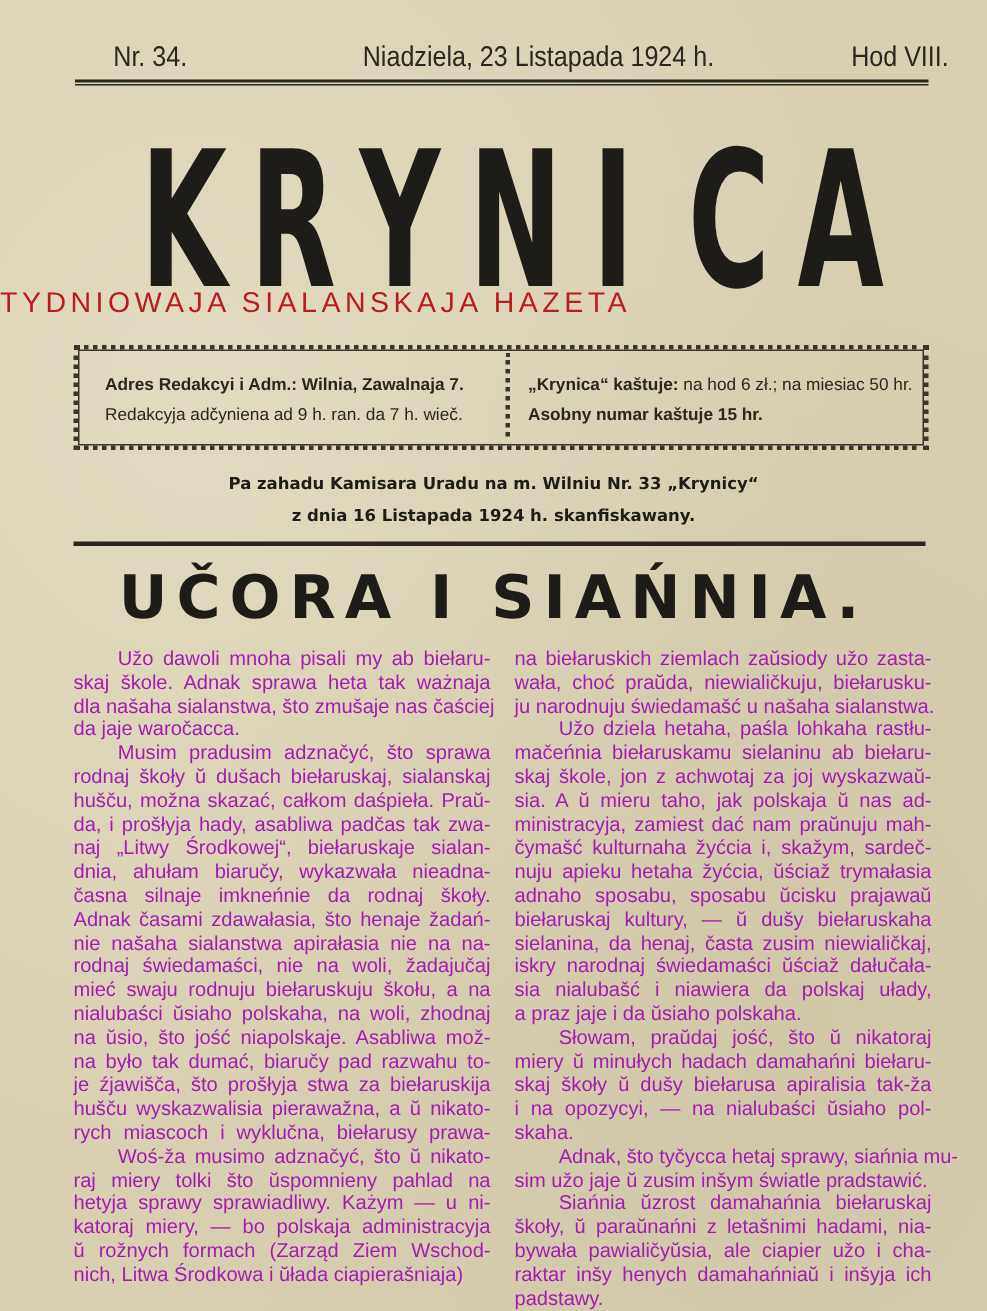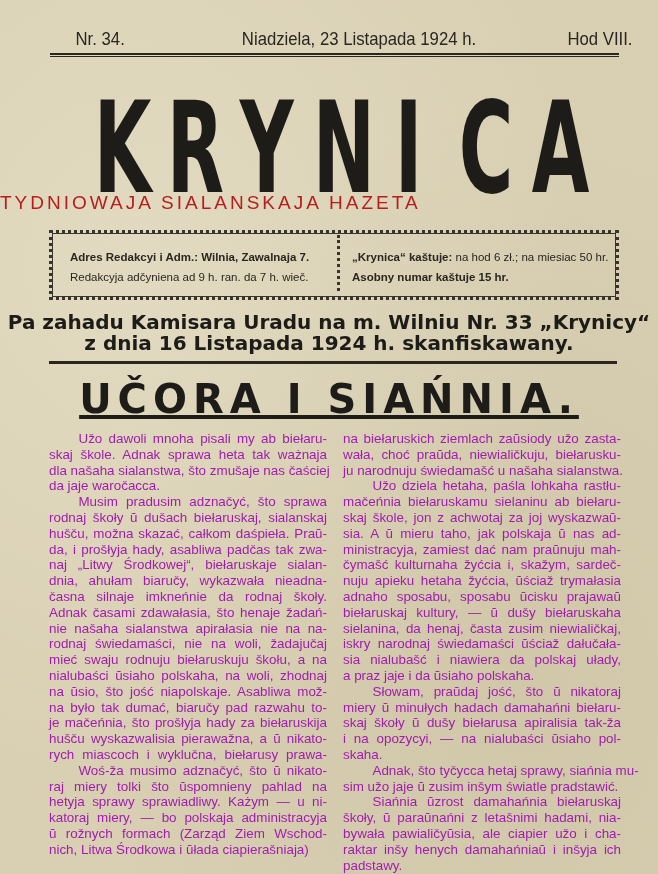--- a/index.html
+++ b/index.html
@@ -65,33 +65,33 @@
     font-size: 11.5px; line-height: 20px; color: #2a2620;
   }
   .info-left { left: 18px; width: 260px; }
   .info-right { left: 300px; width: 262px; text-align: left; }
   .info-left .row, .info-right .row { white-space: nowrap; }
   .bold { font-weight: bold; }
 
   
   .notice {
     position: absolute; left: 0; top: 312px; width: 658px; text-align: center;
-    font-family: "DejaVu Sans", sans-serif; font-weight: bold; font-size: 20px;
+    font-family: "DejaVu Sans", sans-serif; font-weight: bold; font-size: 11px;
     line-height: 21px; color: #1e1c19;
   }
   .notice-rule {
     position: absolute; left: 49px; top: 361px; width: 568px;
     border-top: 3px solid #2a2620;
   }
 
   
   .headline {
     position: absolute; left: 0; top: 375px; width: 658px; text-align: center;
     font-family: "DejaVu Sans", sans-serif; font-weight: bold; font-size: 40px;
-    letter-spacing: 6px; color: #1e1c19; line-height: 48px; text-decoration: underline;
+    letter-spacing: 6px; color: #1e1c19; line-height: 48px;
   }
 
   
   .col {
     position: absolute; top: 431px; width: 278px;
     font-family: "Liberation Sans", sans-serif; font-size: 13.4px;
     line-height: 15.8px; color: #a21caf; text-align: justify;
   }
   .col-left { left: 49px; }
   .col-right { left: 343px; }
@@ -159,21 +159,21 @@
         <span class="line">naj „Litwy Środkowej“, biełaruskaje sialan-</span>
         <span class="line">dnia, ahułam biaručy, wykazwała nieadna-</span>
         <span class="line">časna silnaje imkneńnie da rodnaj škoły.</span>
         <span class="line">Adnak časami zdawałasia, što henaje žadań-</span>
         <span class="line">nie našaha sialanstwa apirałasia nie na na-</span>
         <span class="line">rodnaj świedamaści, nie na woli, žadajučaj</span>
         <span class="line">mieć swaju rodnuju biełaruskuju škołu, a na</span>
         <span class="line">nialubaści ŭsiaho polskaha, na woli, zhodnaj</span>
         <span class="line">na ŭsio, što jość niapolskaje. Asabliwa mož-</span>
         <span class="line">na było tak dumać, biaručy pad razwahu to-</span>
-        <span class="line">je mačeńnia, što prošłyja hady za biełaruskija</span>
+        <span class="line">je źjawišča, što prošłyja stwa za biełaruskija</span>
         <span class="line">hušču wyskazwalisia pierawažna, a ŭ nikato-</span>
         <span class="line">rych miascoch i wyklučna, biełarusy prawa-</span>
       </p>
       <p style="text-indent: 0px;">
         <span class="line" style="padding-left: 2.2em;">Woś-ža musimo adznačyć, što ŭ nikato-</span>
         <span class="line">raj miery tolki što ŭspomnieny pahlad na</span>
         <span class="line">hetyja sprawy sprawiadliwy. Każym — u ni-</span>
         <span class="line">katoraj miery, — bo polskaja administracyja</span>
         <span class="line">ŭ rožnych formach (Zarząd Ziem Wschod-</span>
         <span class="line last">nich, Litwa Środkowa i ŭłada ciapierašniaja)</span>

